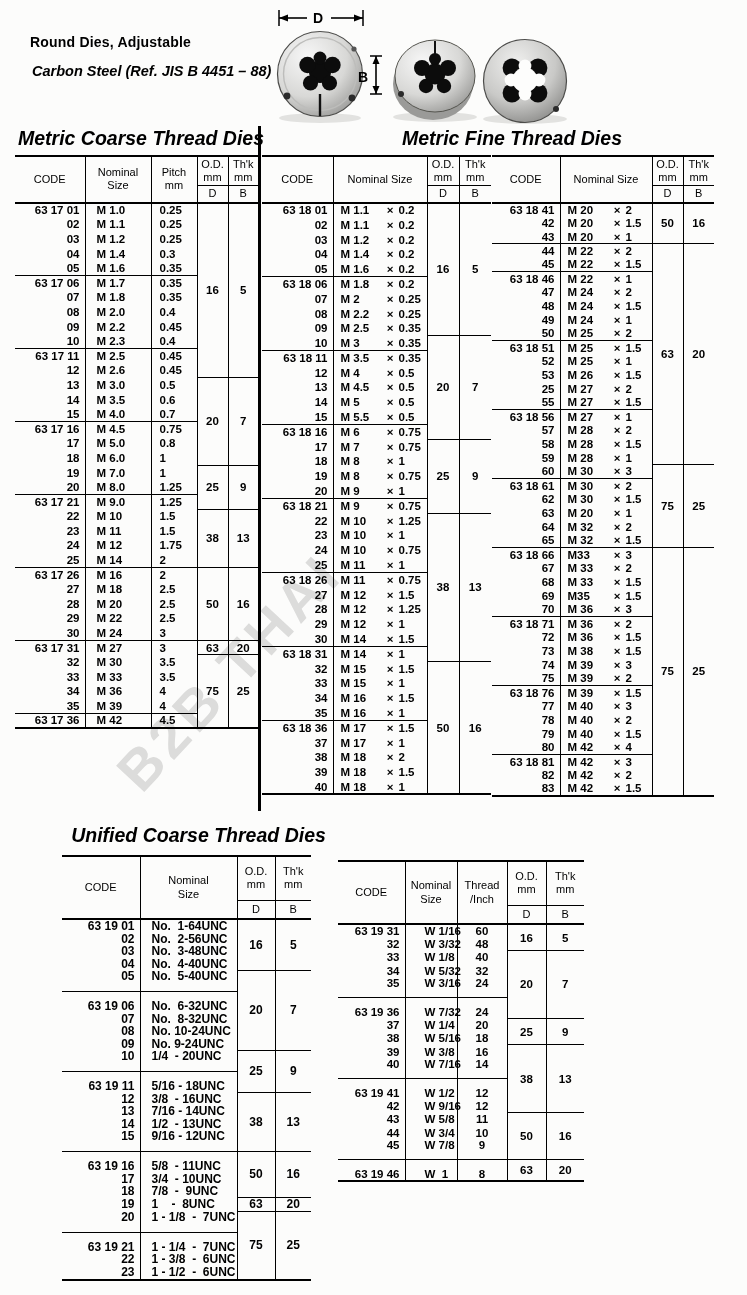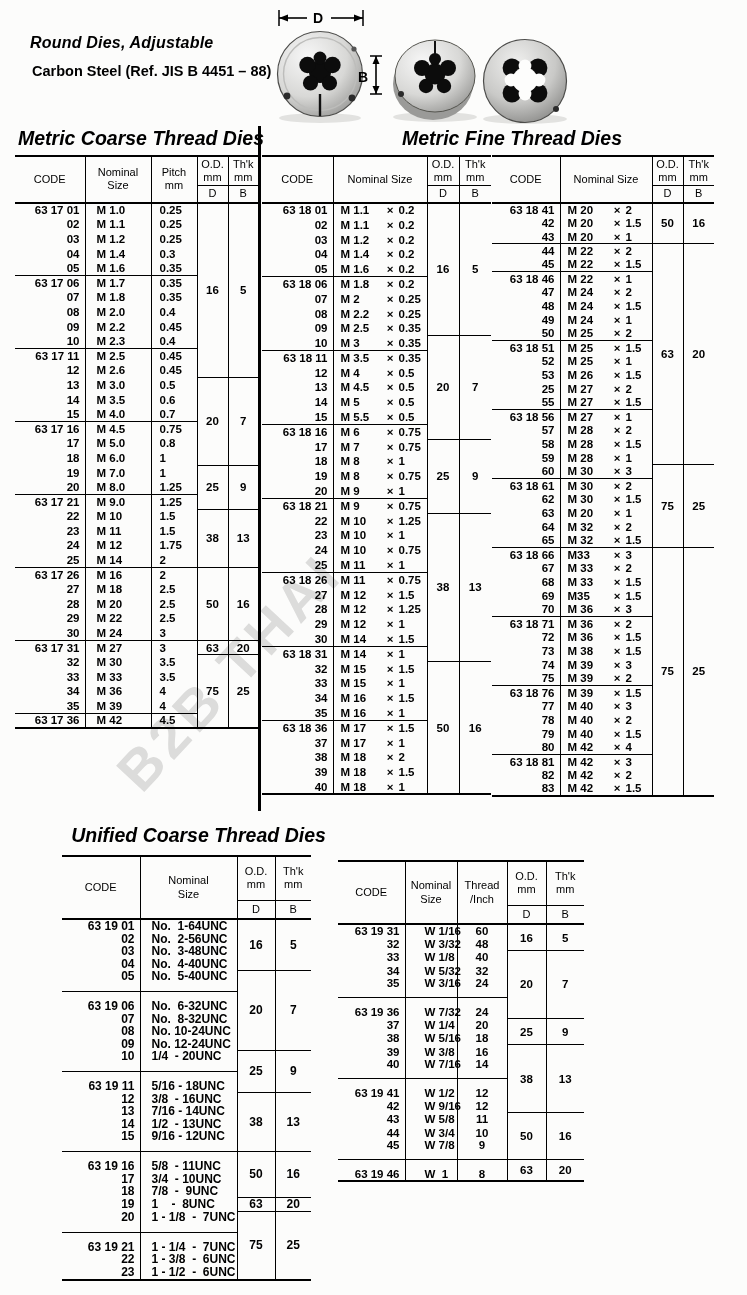--- a/index.html
+++ b/index.html
@@ -1,20 +1,20 @@
 <!DOCTYPE html>
 <html><head>
 <meta charset="utf-8">
 <style>
 *{box-sizing:border-box}
 body{margin:0;background:#e8e8e8}
 #page{position:relative;width:747px;height:1295px;background:#fcfcfb;font-family:"Liberation Sans",sans-serif;color:#000;overflow:hidden}
 .abs{position:absolute}
-.title{font-size:16px;font-weight:bold;font-style:italic;letter-spacing:.2px}
-.subtitle{font-size:14.5px;font-weight:bold;}
+.title{font-size:14px;font-weight:bold;letter-spacing:.2px}
+.subtitle{font-size:14.5px;font-weight:bold;font-style:italic}
 .sect{font-size:19.5px;font-weight:bold;font-style:italic;white-space:nowrap}
 .center{text-align:center}
 .divider{background:#000}
 .watermark{font-size:56px;font-weight:bold;color:#a9a9a9;opacity:.38;letter-spacing:5px;transform:rotate(-47deg);pointer-events:none;z-index:9;mix-blend-mode:multiply;white-space:nowrap}
 .tbl{border-collapse:collapse;table-layout:fixed;border-top:2.2px solid #000;border-bottom:2.2px solid #000}
 .tbl th{font-weight:normal;font-size:11px;white-space:pre-line;line-height:1.2;padding:1px;vertical-align:middle;text-align:center}
 .tbl thead th{border-bottom:2px solid #000}
 .tbl thead th.odh{border-bottom:1.6px solid #000}
 .tbl td{font-size:11.5px;font-weight:bold;line-height:1.05;padding:0;vertical-align:middle;white-space:pre}
 .bl{border-left:1.7px solid #000}
@@ -815,21 +815,21 @@
         <tr class="">
           <td class="c">07</td>
           <td class="s bl">No.  8-32UNC</td>
         </tr>
         <tr class="">
           <td class="c">08</td>
           <td class="s bl">No. 10-24UNC</td>
         </tr>
         <tr class="">
           <td class="c">09</td>
-          <td class="s bl">No. 12-24UNC</td>
+          <td class="s bl">No. 9-24UNC</td>
         </tr>
         <tr class="">
           <td class="c gb">10</td>
           <td class="s bl gb">1/4  - 20UNC</td>
           <td class="od bl bt" rowspan="2">25</td>
           <td class="thk bl bt" rowspan="2">9</td>
         </tr>
         <tr class="">
           <td class="c bt gt">63 19 11</td>
           <td class="s bl bt gt">5/16 - 18UNC</td>

